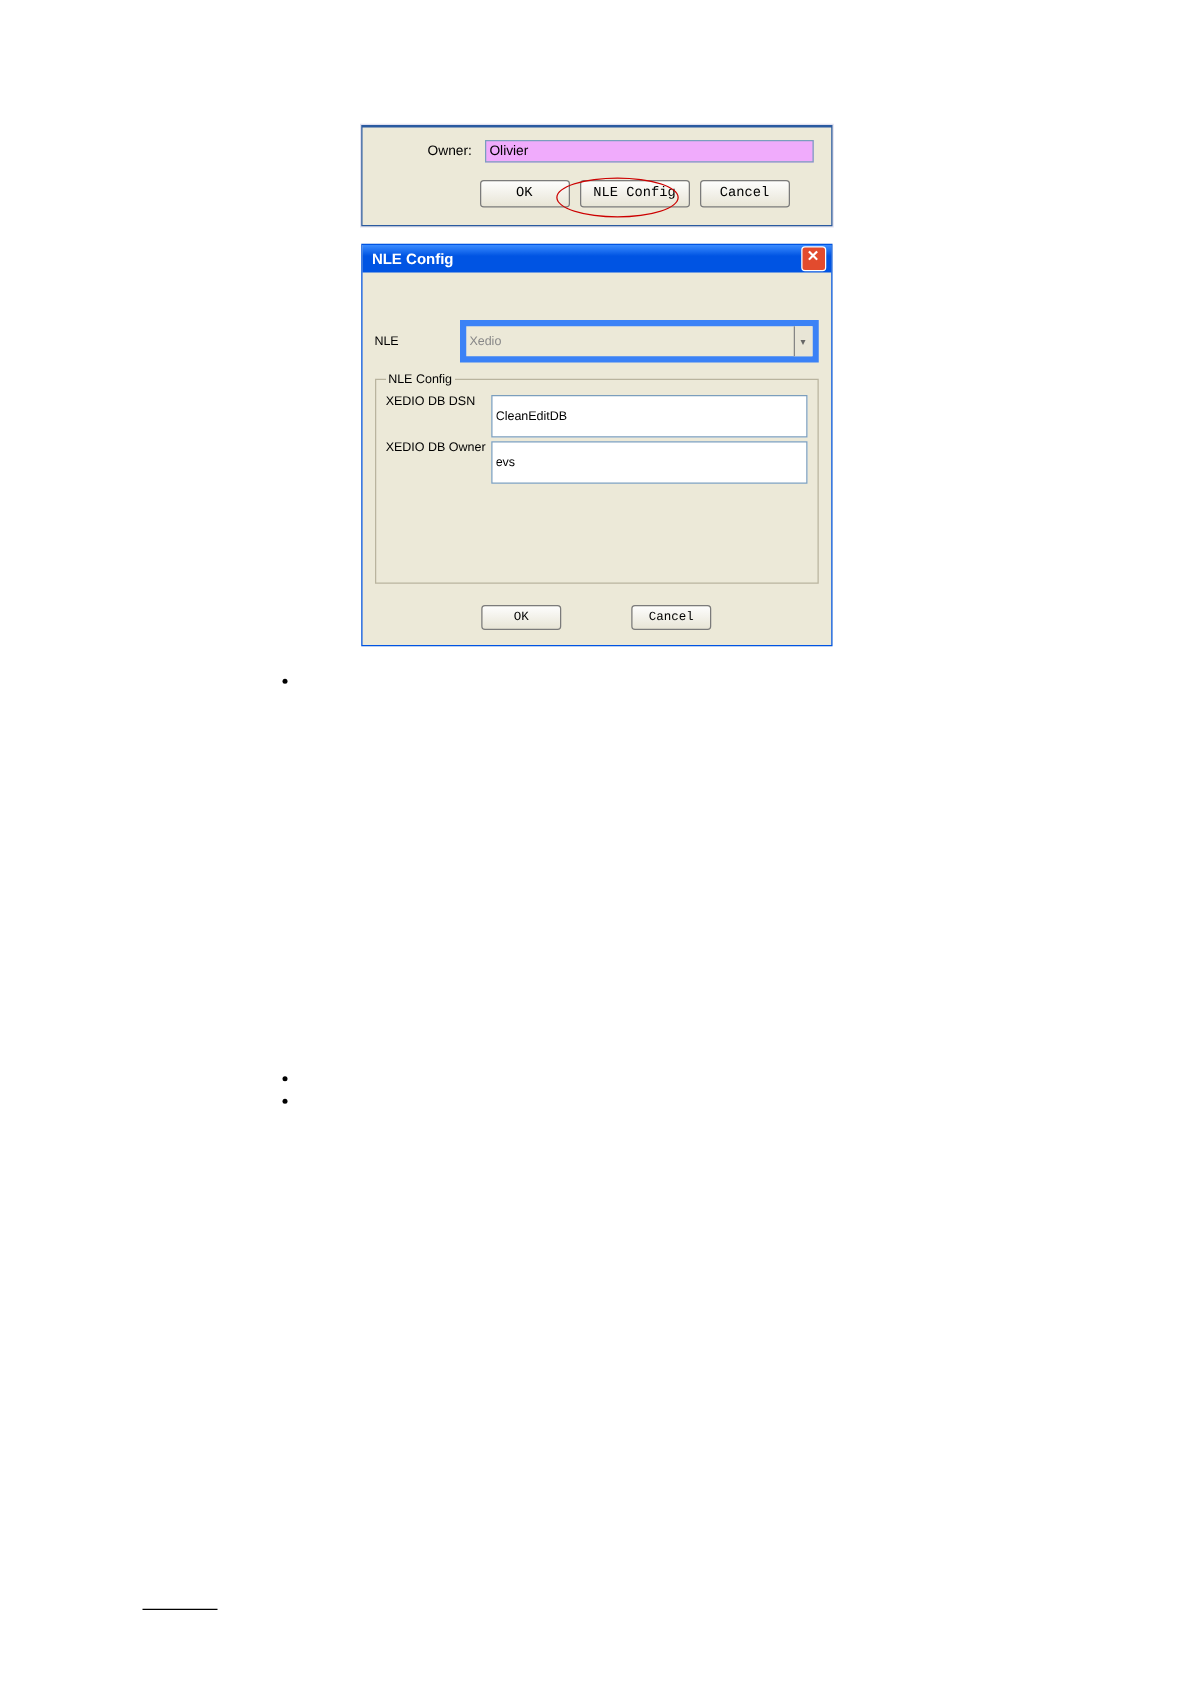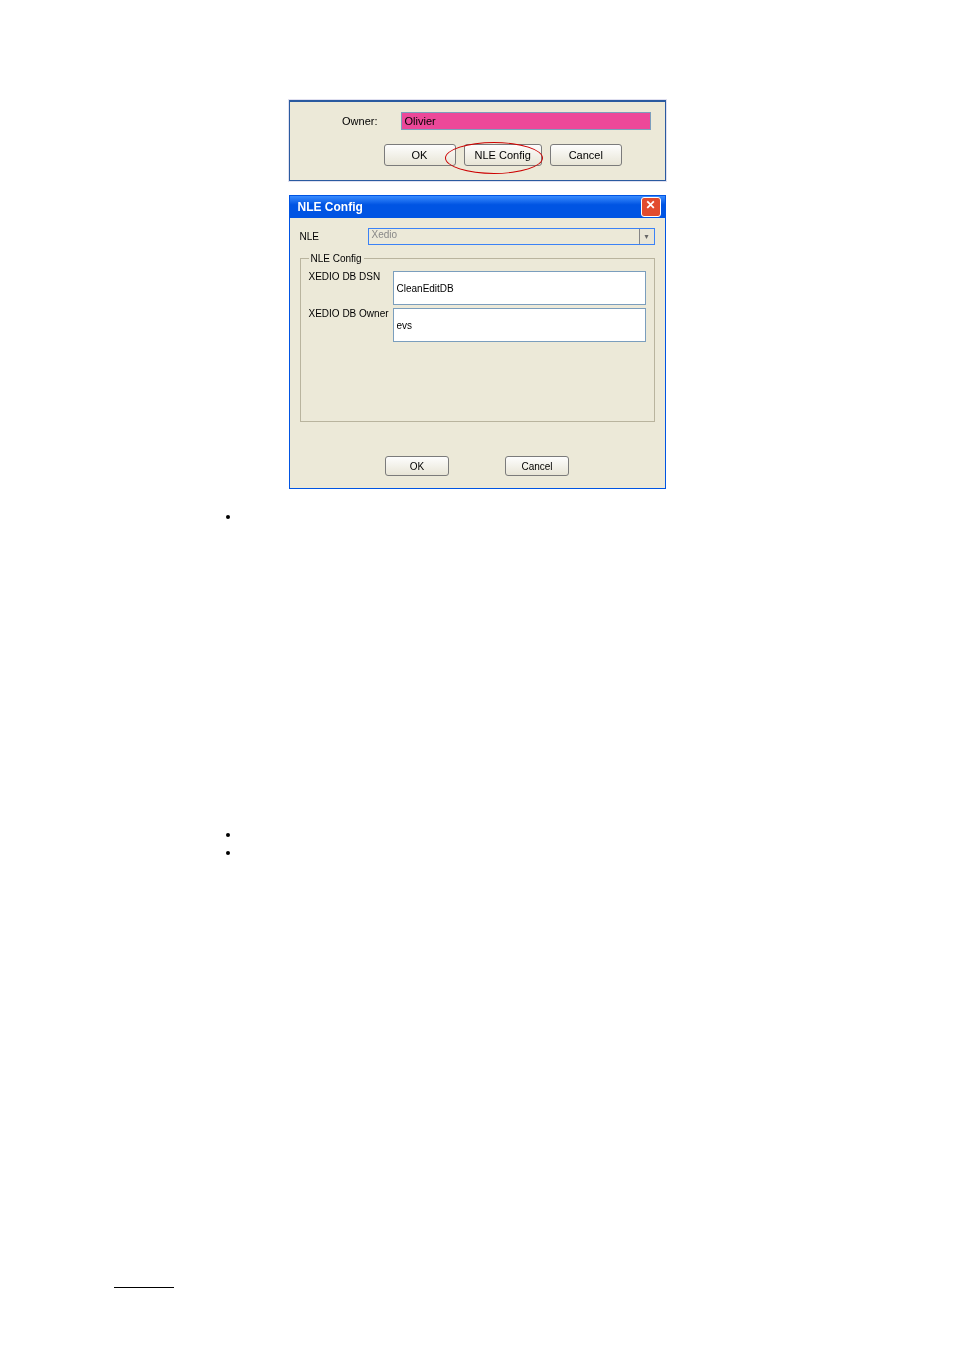--- a/index.html
+++ b/index.html
@@ -32,43 +32,43 @@
     padding: 10px 14px 14px 14px;
   }
   .row {
     display: flex;
     align-items: center;
     margin-bottom: 14px;
   }
   .row label {
     width: 74px;
     text-align: right;
-    padding-right: 23px;
+    padding-right: 10px;
   }
   .txtfield {
     flex: 1;
     height: 18px;
     border: 1px solid #7b9ebd;
-    background: #ec4899;
+    background: #f0abfc;
     font-family: Tahoma, Arial, sans-serif;
     font-size: 11px;
     padding: 1px 3px;
     box-sizing: border-box;
   }
   .btnrow {
     display: flex;
     padding-left: 80px;
     gap: 8px;
   }
   .winbtn {
     min-width: 72px;
     height: 22px;
     border: 1px solid #7b7b7b;
     background: linear-gradient(#fdfdfd, #e8e5d6);
-    font-family: Liberation Sans, sans-serif;
+    font-family: Liberation Mono, monospace;
     font-size: 11px;
     border-radius: 3px;
     padding: 0 10px;
     cursor: pointer;
   }
   .circle-marker {
     position: absolute;
     border: 1px solid #c00;
     border-radius: 50%;
     pointer-events: none;
@@ -106,37 +106,38 @@
     line-height: 14px;
     text-align: center;
     border-radius: 3px;
     cursor: pointer;
   }
   .dlg2-body {
     padding: 10px 10px 14px 10px;
     height: 270px;
     position: relative;
     box-sizing: border-box;
+    margin-top: 28px;
   }
   .row2 {
     display: flex;
     align-items: center;
     margin-bottom: 8px;
     font-size: 10px;
   }
   .row2 .lbl {
     width: 68px;
   }
   .selectwrap {
     flex: 1;
     display: flex;
-    align-items: flex-start;
-    border: 1px solid #3b82f6;
+    align-items: center;
+    border: 5px solid #3b82f6;
     background: #ece9d8;
-    height: 17px;
+    height: 34px;
     box-sizing: border-box;
   }
   .selectwrap .selval {
     flex: 1;
     padding: 0 3px;
     color: #888;
     font-size: 10px;
   }
   .selectwrap .arrow {
     width: 14px;

